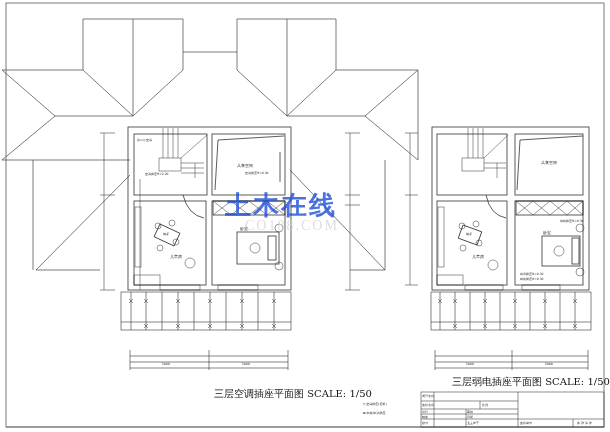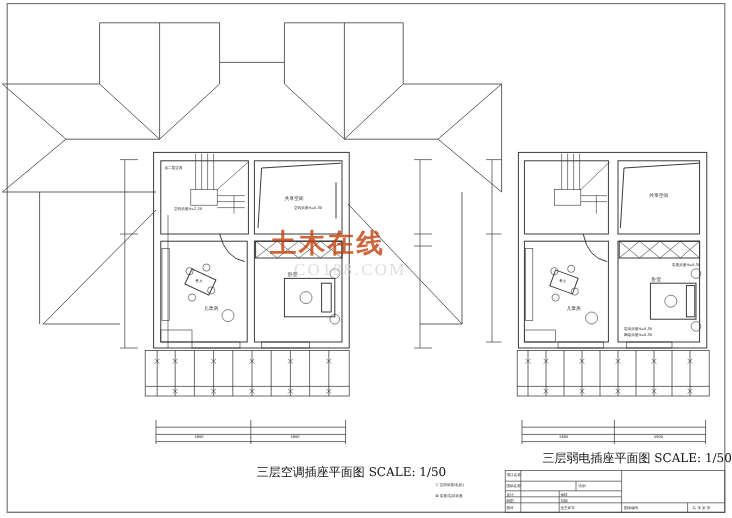--- a/index.html
+++ b/index.html
@@ -240,21 +240,21 @@
     <line x1="421" y1="419" x2="518" y2="419"></line>
     <line x1="518" y1="392" x2="518" y2="427"></line>
     <line x1="518" y1="419" x2="604" y2="419"></line>
     <line x1="434" y1="392" x2="434" y2="427"></line>
     <line x1="466" y1="409" x2="466" y2="427"></line>
     <line x1="480" y1="401" x2="480" y2="409"></line>
     <line x1="573" y1="419" x2="573" y2="427"></line>
   </g>
 </svg>
 
-<div style="position:absolute;left:225px;top:188px;color:#c2410c;font-family:'DejaVu Sans',sans-serif;font-weight:bold;font-size:22px;letter-spacing:2px;opacity:0.8;text-align:center;">土木在线</div>
+<div style="position:absolute;left:225px;top:188px;color:#1d4ed8;font-family:'DejaVu Sans',sans-serif;font-weight:bold;font-size:26px;letter-spacing:2px;opacity:0.8;text-align:center;">土木在线</div>
 <div style="position:absolute;left:245px;top:218px;color:#d6d6d6;font-family:Liberation Serif, serif;font-size:14px;letter-spacing:2px;opacity:0.8;">CO188.COM</div>
 
 <div style="position:absolute;left:237px;top:163px;font-size:4px;color:#222;">共享空间</div>
 <div style="position:absolute;left:170px;top:254px;font-size:4px;color:#222;">儿童房</div>
 <div style="position:absolute;left:240px;top:226px;font-size:4px;color:#222;">卧室</div>
 <div style="position:absolute;left:163px;top:232px;font-size:3px;color:#222;">餐桌</div>
 <div style="position:absolute;left:137px;top:138px;font-size:3px;color:#222;">第二层空调</div>
 <div style="position:absolute;left:145px;top:172px;font-size:3px;color:#222;">空调插座H=2.20</div>
 <div style="position:absolute;left:245px;top:171px;font-size:3px;color:#222;">空调插座H=0.30</div>
 

